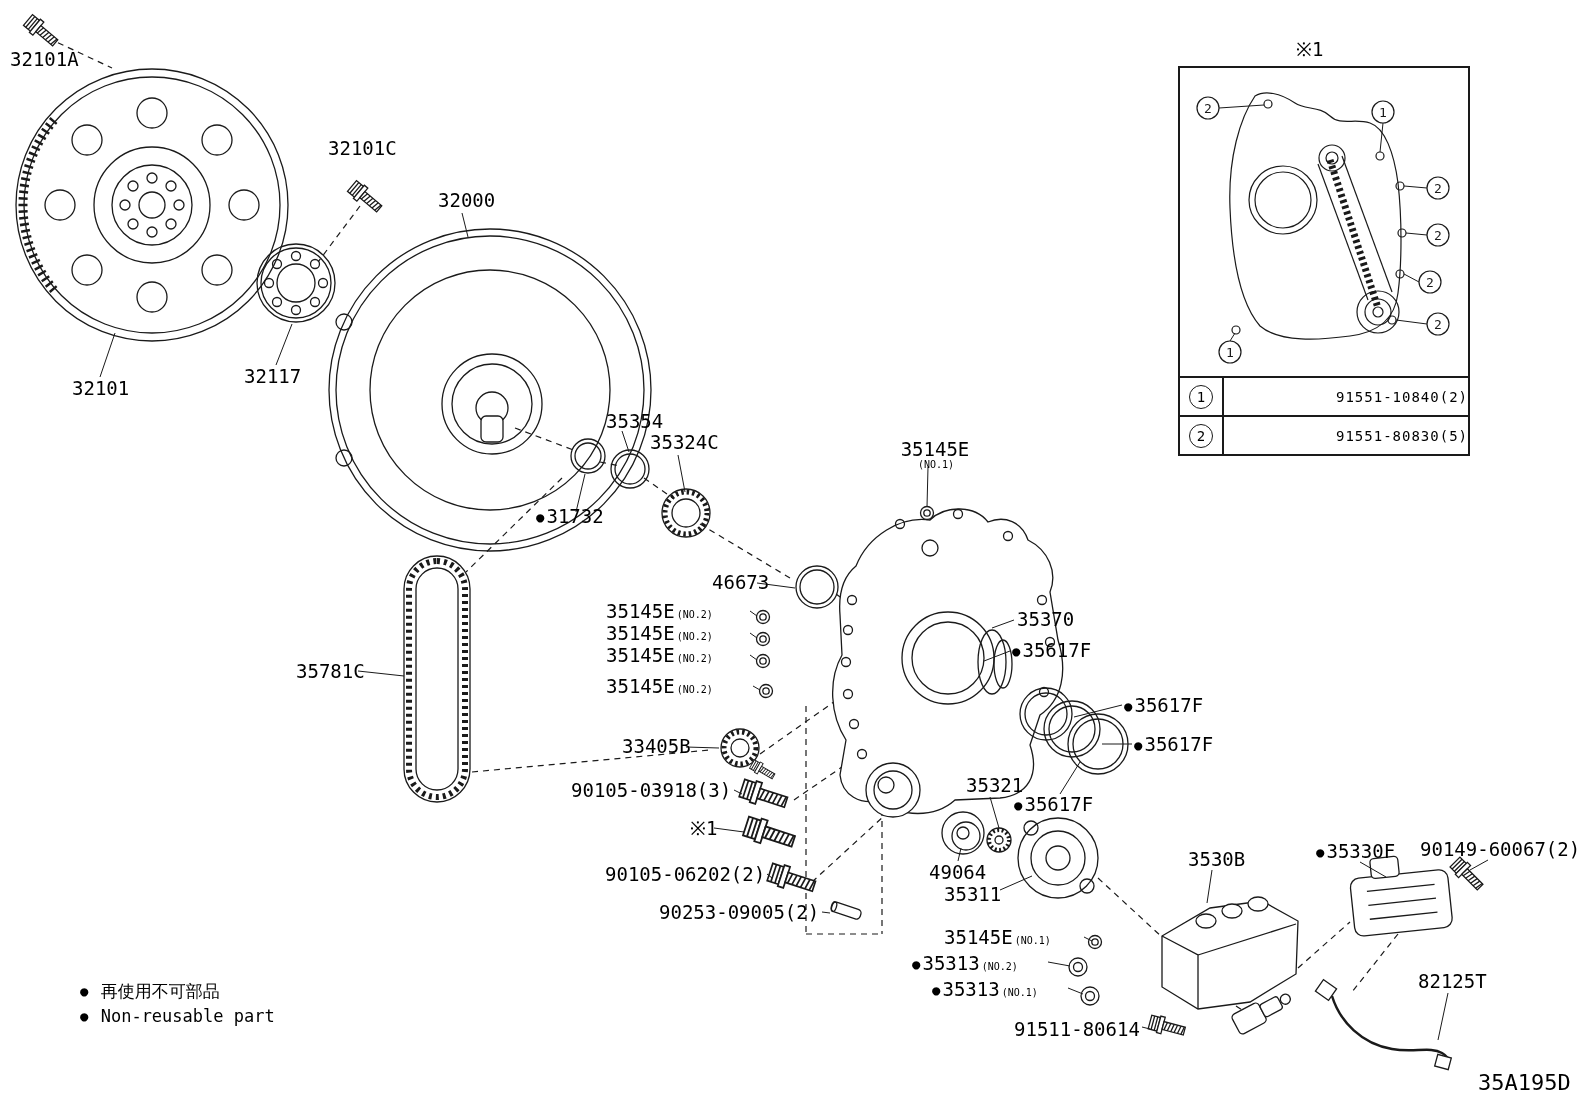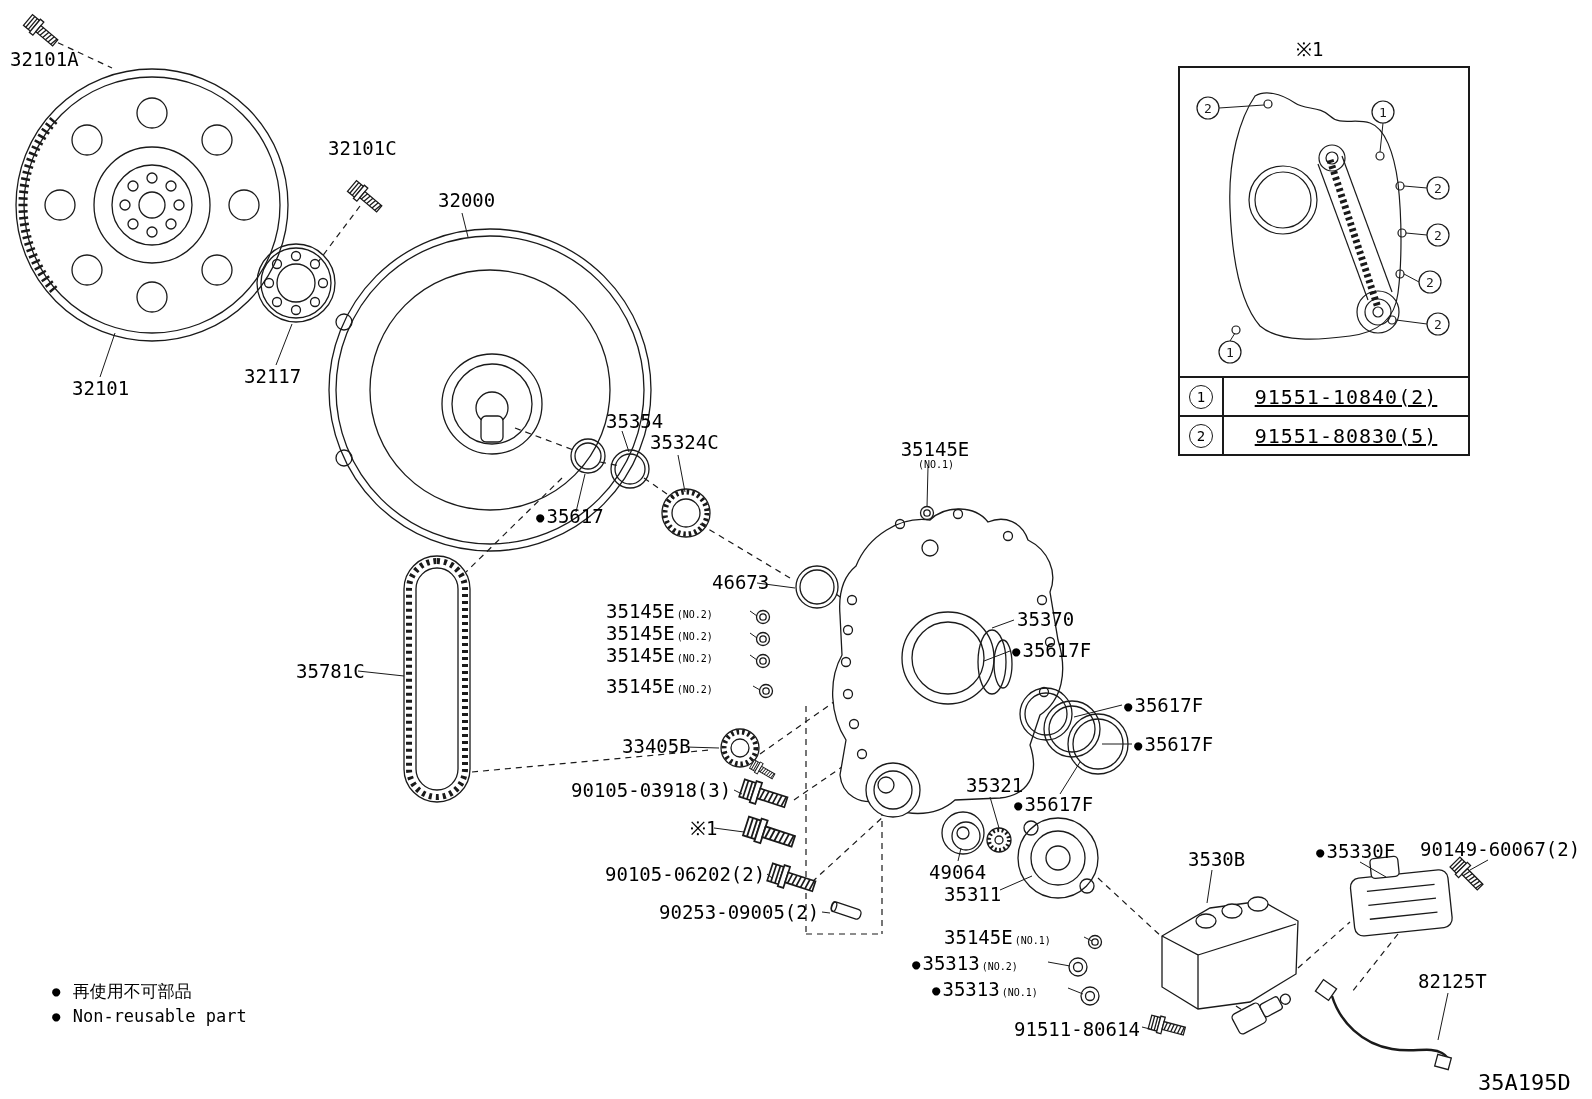--- a/index.html
+++ b/index.html
@@ -6,29 +6,29 @@
   body{
     width:1592px;height:1099px;background:#ffffff;position:relative;
     font-family:"DejaVu Sans Mono",monospace;color:#000;
   }
   .stage{position:absolute;left:0;top:0;width:1592px;height:1099px;overflow:hidden;background:#fff;}
   svg.art{position:absolute;left:0;top:0;}
   .lbl{position:absolute;font-size:19px;line-height:1.05;white-space:nowrap;color:#000;}
   .lbl .sfx{font-size:10px;margin-left:2px;}
   .lbl .blt{font-size:14px;margin-right:2px;vertical-align:1px;}
   .center{text-align:center;}
-  .small17{font-size:17px;}
+  .small17{font-size:17px;margin-left:28px;}
   .inset{position:absolute;left:1178px;top:66px;width:292px;height:390px;border:2px solid #1a1a1a;box-sizing:border-box;background:#fff;}
   .inset-art{position:absolute;left:0;top:0;}
   .inset-table{position:absolute;left:0;bottom:0;width:100%;border-top:2px solid #1a1a1a;}
   .inset-row{display:flex;height:37px;align-items:center;}
   .inset-row + .inset-row{border-top:2px solid #1a1a1a;}
   .cell-num{width:44px;height:100%;display:flex;align-items:center;justify-content:center;border-right:2px solid #1a1a1a;box-sizing:border-box;}
   .co{width:22px;height:22px;border:1.5px solid #1a1a1a;border-radius:50%;display:flex;align-items:center;justify-content:center;font-size:14px;}
-  .cell-part{flex:1;text-align:center;font-size:20px;letter-spacing:1px;text-decoration:underline;}
+  .cell-part{flex:1;text-align:right;font-size:14px;letter-spacing:1px;}
   .jfont{font-family:"DejaVu Sans",sans-serif;}
 </style>
 </head>
 <body>
 
 <div class="stage">
 
   <svg class="art" width="1592" height="1099" viewBox="0 0 1592 1099">
     <defs>
       <g id="bolt">
@@ -327,21 +327,21 @@
     </g>
   </svg>
 
   <div class="lbl" style="left:10px;top:50px"><span>32101A</span></div>
   <div class="lbl" style="left:72px;top:379px"><span>32101</span></div>
   <div class="lbl" style="left:328px;top:139px"><span>32101C</span></div>
   <div class="lbl" style="left:244px;top:367px"><span>32117</span></div>
   <div class="lbl" style="left:438px;top:191px"><span>32000</span></div>
   <div class="lbl" style="left:606px;top:412px"><span>35354</span></div>
   <div class="lbl" style="left:650px;top:433px"><span>35324C</span></div>
-  <div class="lbl" style="left:536px;top:507px"><span class="blt">●</span><span>35617</span></div>
+  <div class="lbl" style="left:536px;top:507px"><span class="blt">●</span><span>31732</span></div>
   <div class="lbl" style="left:712px;top:573px"><span>46673</span></div>
   <div class="lbl center" style="left:880px;top:440px;width:110px">
     <div>35145E</div>
     <div class="sfx">(NO.1)</div>
   </div>
   <div class="lbl" style="left:1017px;top:610px"><span>35370</span></div>
   <div class="lbl" style="left:1012px;top:641px"><span class="blt">●</span><span>35617F</span></div>
   <div class="lbl" style="left:296px;top:662px"><span>35781C</span></div>
   <div class="lbl" style="left:606px;top:602px"><span>35145E</span><span class="sfx">(NO.2)</span></div>
   <div class="lbl" style="left:606px;top:624px"><span>35145E</span><span class="sfx">(NO.2)</span></div>

